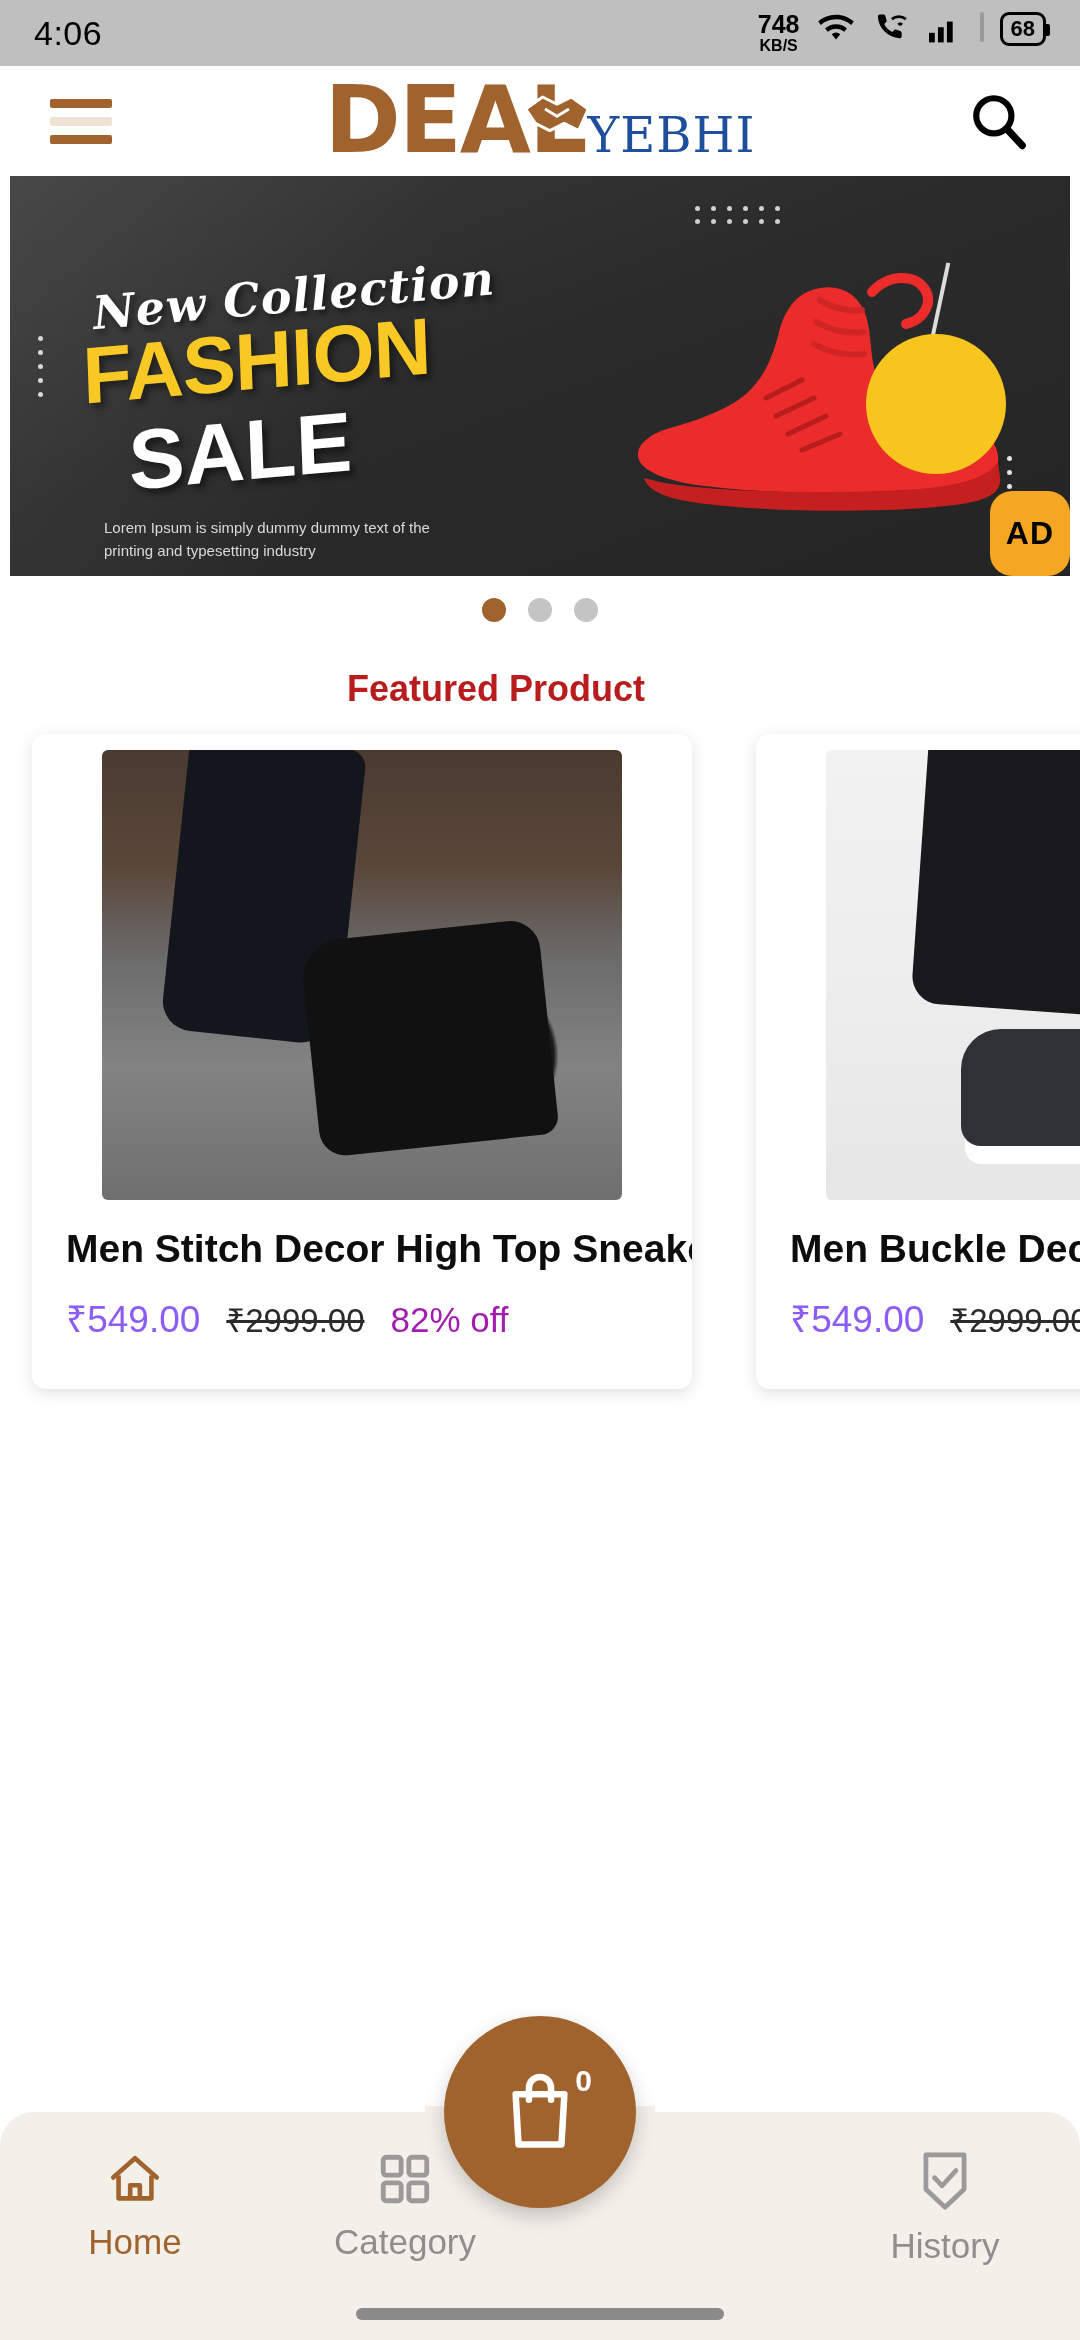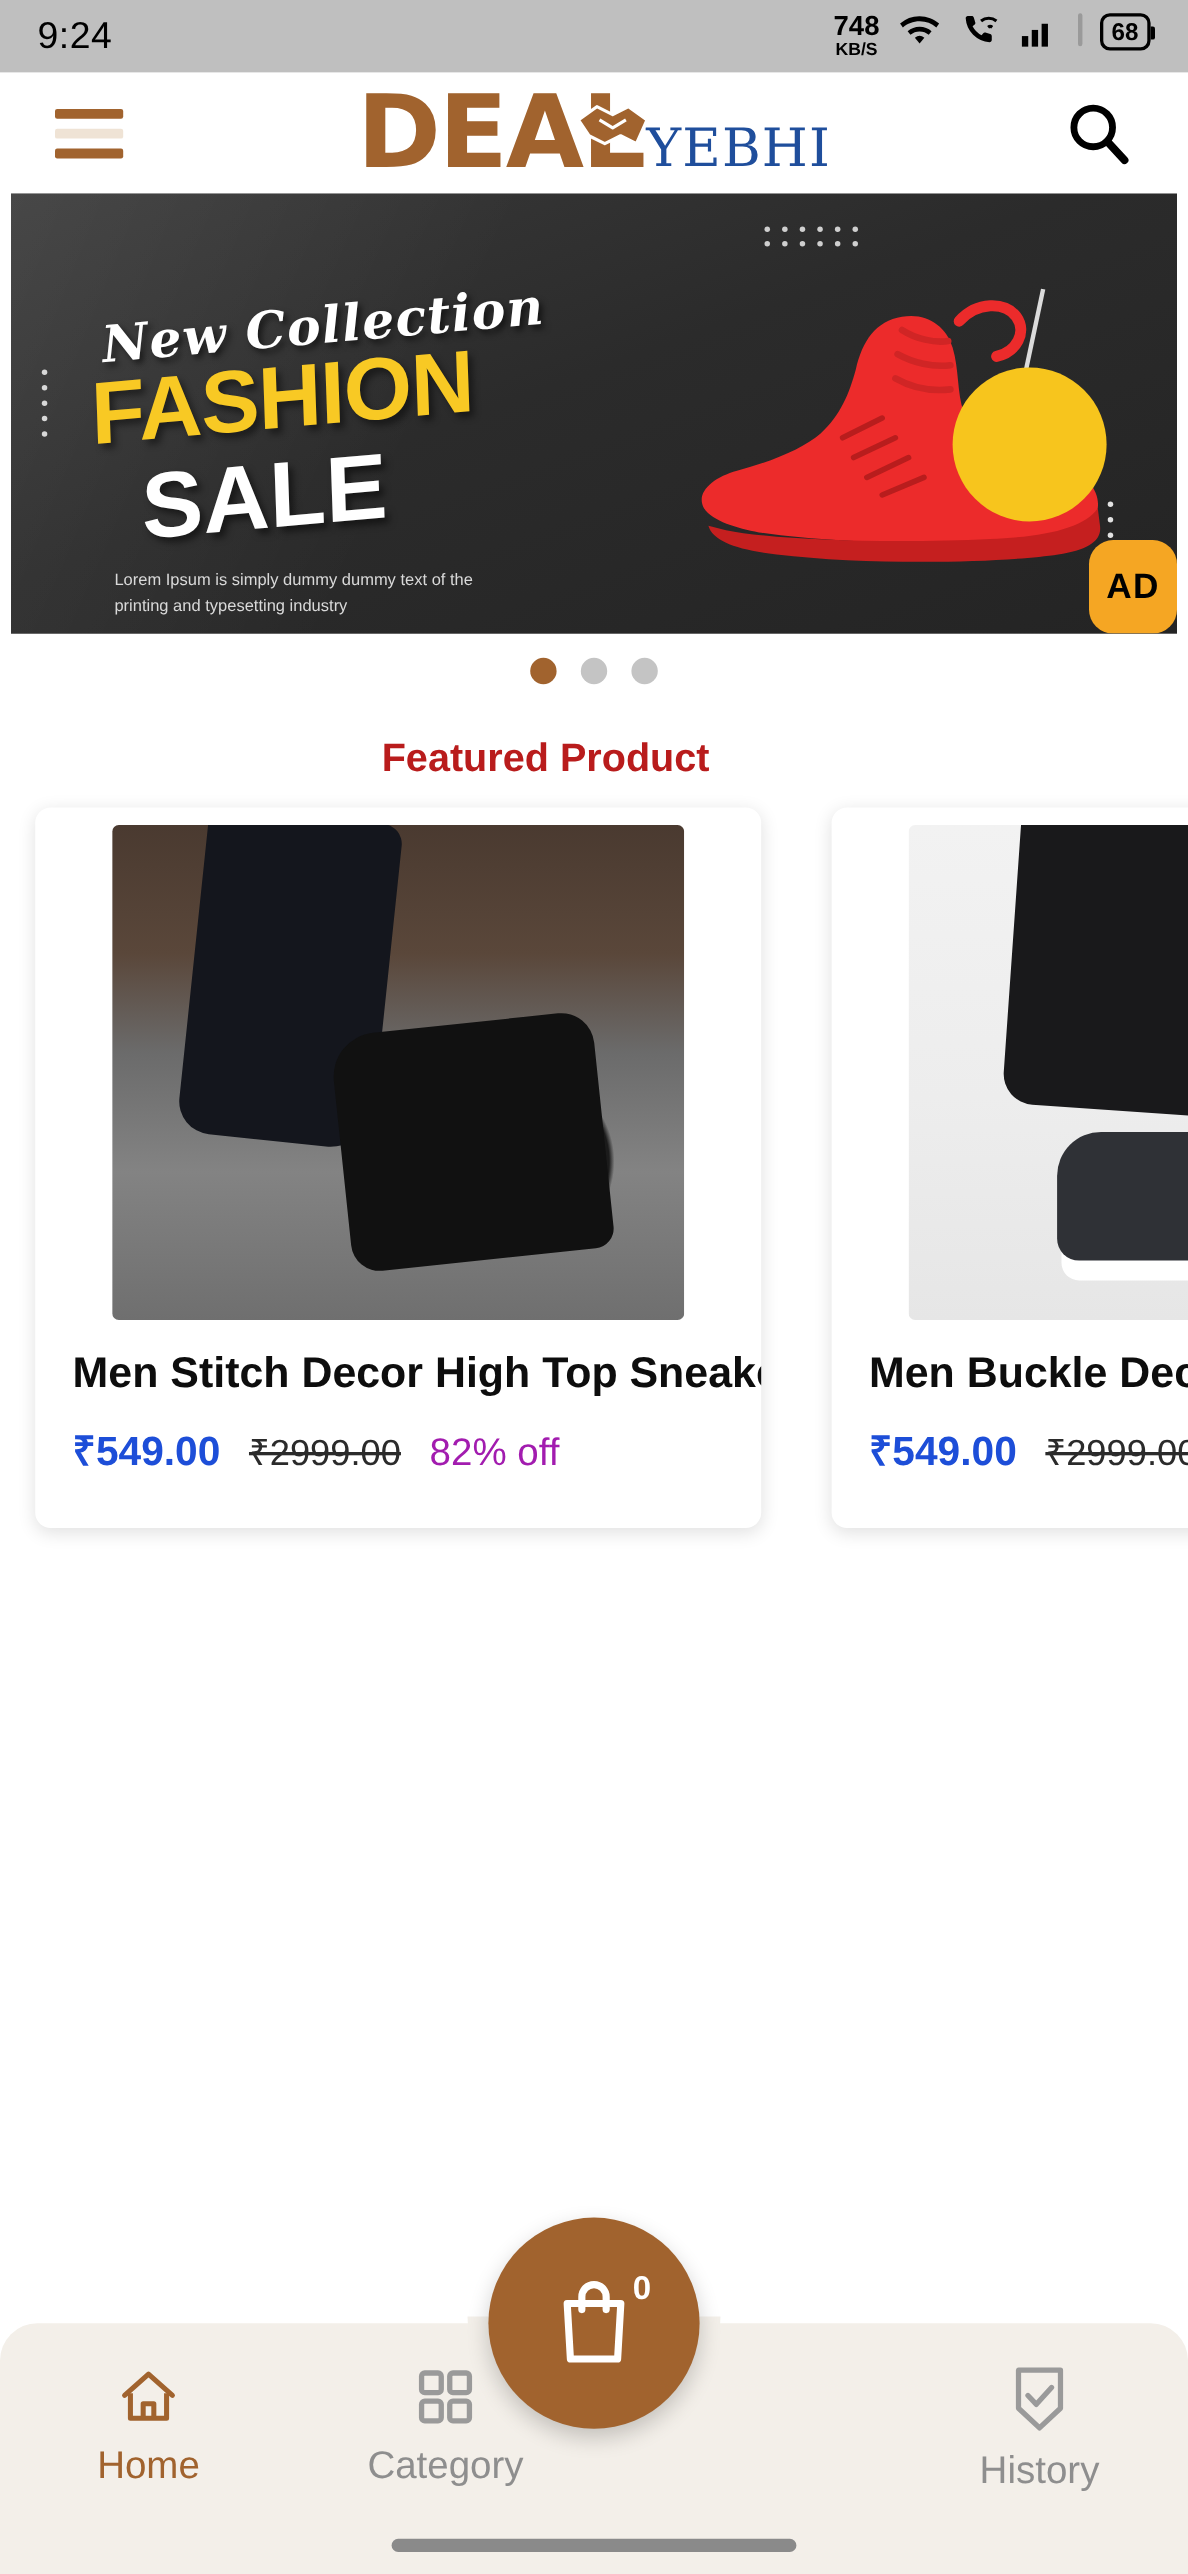--- a/index.html
+++ b/index.html
@@ -180,21 +180,21 @@
     box-shadow: 0 22px 0 -4px #ffffff;
   }
   .card-title{
     margin:26px 34px 0; font-size:39px; font-weight:bold; color:#0d0d0d;
     line-height:1.18; white-space:nowrap;
   }
   .price-row{
     margin:20px 34px 0; display:flex; align-items:baseline; gap:26px;
     white-space:nowrap;
   }
-  .price-now{ font-size:37px; font-weight:bold; color:#1d4ed8; }
+  .price-now{ font-size:37px; font-weight:normal; color:#8b5cf6; }
   .price-old{ font-size:33px; color:#2b2b2b; text-decoration: line-through; }
   .price-off{ font-size:35px; color:#a21caf; }
 
   
   .bottomnav{
     position:absolute; left:0; bottom:0; width:1080px; height:228px;
     background:#f3efe9; border-radius:34px 34px 0 0;
   }
   .nav-items{
     position:absolute; inset:0; display:flex; align-items:flex-start;
@@ -225,21 +225,21 @@
     position:absolute; left:50%; bottom:20px; transform:translateX(-50%);
     width:368px; height:12px; border-radius:6px; background:#8a8a8a;
   }
 </style>
 </head>
 <body>
 
 <div class="phone">
 
   <div class="statusbar">
-    <div class="status-time">9:24</div>
+    <div class="status-time">4:06</div>
     <div class="status-right">
       <div class="netspeed">
         <span class="n">748</span>
         <span class="u">KB/S</span>
       </div>
       <svg width="40" height="32" viewBox="0 0 24 20">
         <path d="M12 17.2 9.3 13.9a4.3 4.3 0 0 1 5.4 0Z" fill="#000"></path>
         <path d="M12 10.4a8 8 0 0 0-5.2 1.9l-1.6-2A10.6 10.6 0 0 1 12 7.7c2.6 0 5 .9 6.8 2.6l-1.6 2a8 8 0 0 0-5.2-1.9Z" fill="#000"></path>
         <path d="M12 4.6c-3.6 0-7 1.3-9.5 3.5L.9 5.9A16.4 16.4 0 0 1 12 1.7c4.2 0 8.1 1.6 11.1 4.2l-1.6 2.2A14.3 14.3 0 0 0 12 4.6Z" fill="#000"></path>
       </svg>

